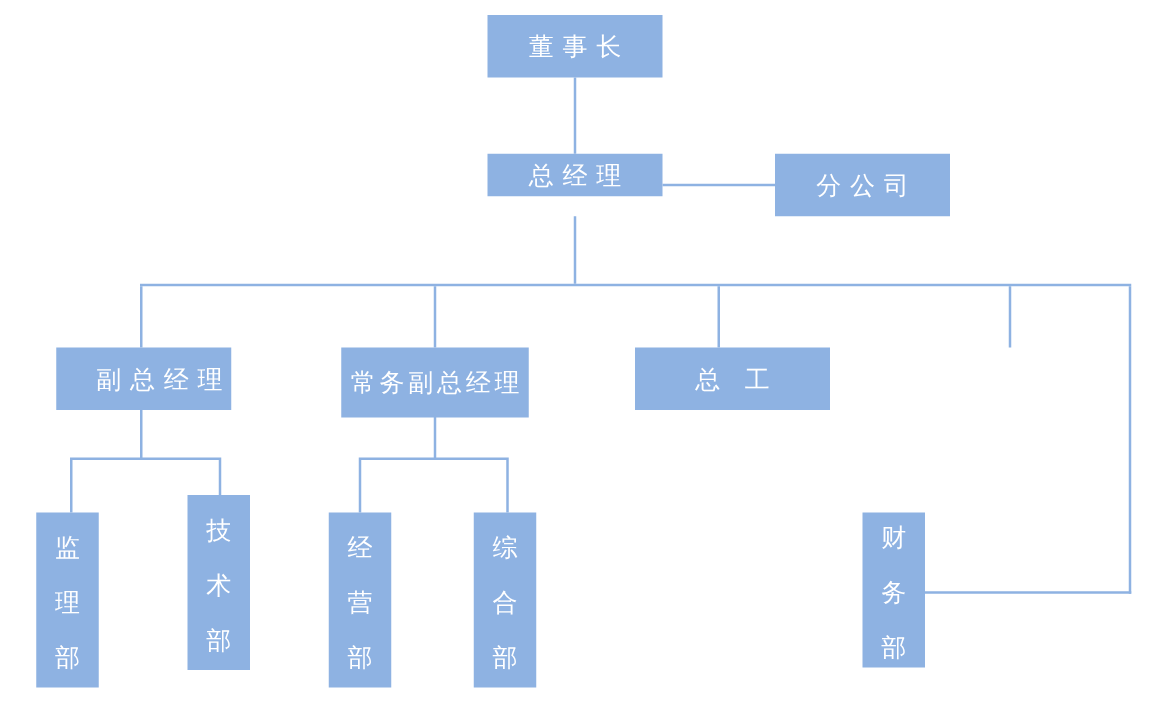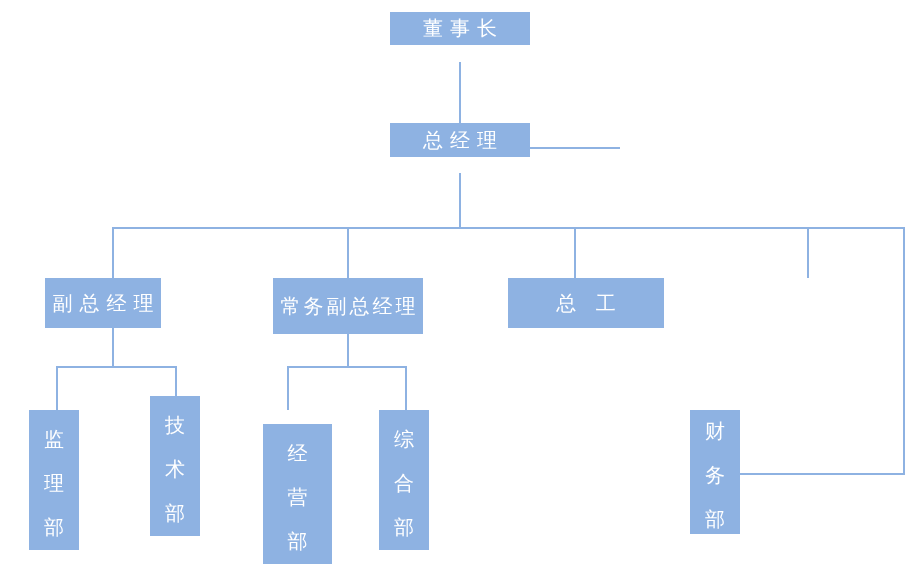--- a/index.html
+++ b/index.html
@@ -73,51 +73,54 @@
   <div class="line" style="left:702px;top:473px;width:203px;height:2px;"></div>
   <div class="line" style="left:112px;top:328px;width:2px;height:39px;"></div>
   <div class="line" style="left:56px;top:366px;width:121px;height:2px;"></div>
   <div class="line" style="left:56px;top:368px;width:2px;height:42px;"></div>
   <div class="line" style="left:175px;top:368px;width:2px;height:42px;"></div>
   <div class="line" style="left:347px;top:328px;width:2px;height:39px;"></div>
   <div class="line" style="left:287px;top:366px;width:120px;height:2px;"></div>
   <div class="line" style="left:287px;top:368px;width:2px;height:42px;"></div>
   <div class="line" style="left:405px;top:368px;width:2px;height:42px;"></div>
 
-  <div class="node" style="left:390px;top:12px;width:140px;height:33px;">
+  <div class="node" style="left:390px;top:12px;width:140px;height:50px;">
     <span class="label">董事长</span>
   </div>
 
   <div class="node" style="left:390px;top:123px;width:140px;height:34px;">
     <span class="label">总经理</span>
   </div>
 
+  <div class="node" style="left:620px;top:123px;width:140px;height:50px;">
+    <span class="label">分公司</span>
+  </div>
 
-  <div class="node" style="left:45px;top:278px;width:116px;height:50px;">
+  <div class="node" style="left:45px;top:278px;width:140px;height:50px;justify-content:flex-end;">
     <span class="label">副总经理</span>
   </div>
 
   <div class="node tight" style="left:273px;top:278px;width:150px;height:56px;">
     <span class="label">常务副总经理</span>
   </div>
 
   <div class="node" style="left:508px;top:278px;width:156px;height:50px;">
     <span class="label">总 工</span>
   </div>
 
 
   <div class="node vertical" style="left:29px;top:410px;width:50px;height:140px;">
     <span class="label">监理部</span>
   </div>
 
   <div class="node vertical" style="left:150px;top:396px;width:50px;height:140px;">
     <span class="label">技术部</span>
   </div>
 
-  <div class="node vertical" style="left:263px;top:424px;width:69px;height:140px;">
+  <div class="node vertical" style="left:263px;top:410px;width:50px;height:140px;">
     <span class="label">经营部</span>
   </div>
 
   <div class="node vertical" style="left:379px;top:410px;width:50px;height:140px;">
     <span class="label">综合部</span>
   </div>
 
   <div class="node vertical" style="left:690px;top:410px;width:50px;height:124px;">
     <span class="label">财务部</span>
   </div>

